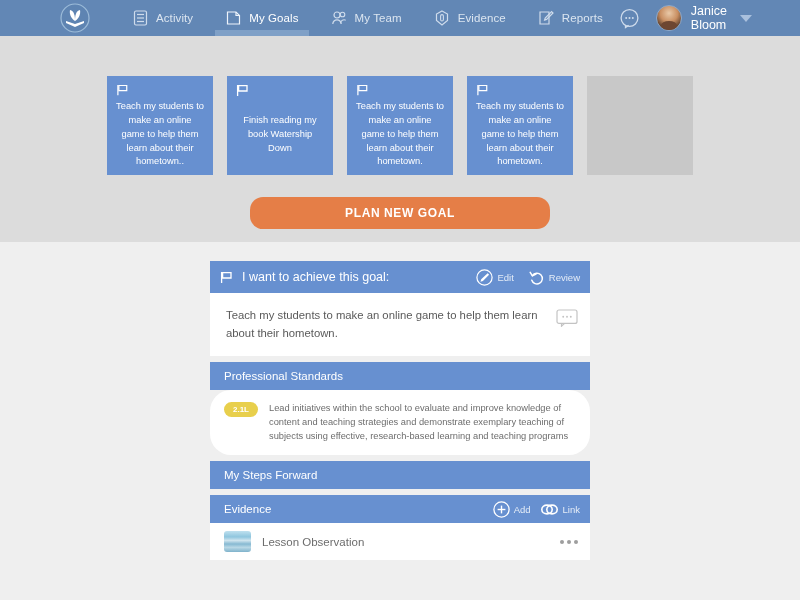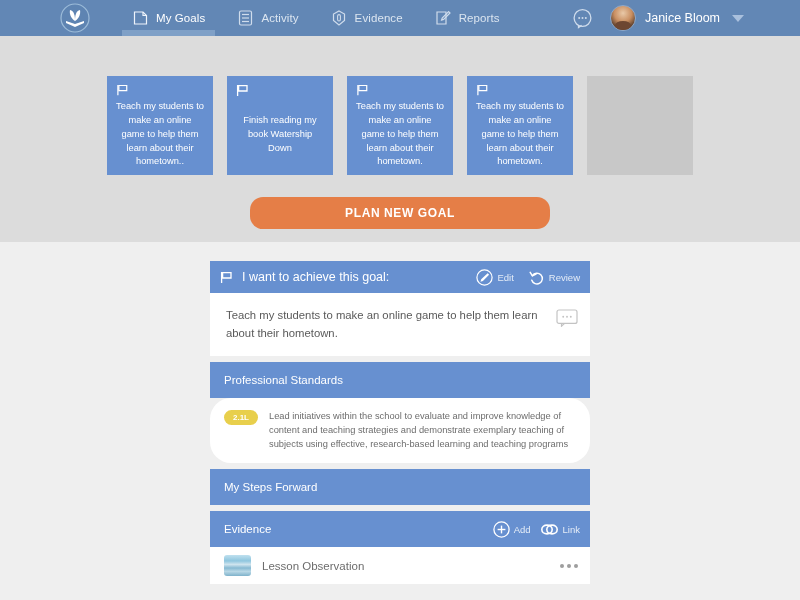--- a/index.html
+++ b/index.html
@@ -155,21 +155,21 @@
     font-size: 11.3px;
     color: #5a5a5a;
     line-height: 1.55;
     flex: 1;
     padding-right: 10px;
   }
   .comment-icon { width: 22px; height: 18px; flex: 0 0 auto; margin-top: 2px; }
 
   .section-header {
     background: #6790d0;
-    height: 36px;
+    height: 28px;
     display: flex; align-items: center;
     padding: 0 10px 0 14px;
     color: #ffffff;
     font-size: 11.5px;
     margin-top: 6px;
   }
   .section-header .header-actions { gap: 0; }
 
   .std-row {
     background: #ffffff;
@@ -225,42 +225,53 @@
     <svg width="30" height="30" viewBox="0 0 30 30">
       <circle cx="15" cy="15" r="14" fill="#5e84b2" stroke="#9dbcd9" stroke-width="1.2"></circle>
       <path d="M15 18 C12 16 9 12 10 7 C14 8 15 12 15 18 Z" fill="#ffffff"></path>
       <path d="M15 18 C18 16 21 12 20 7 C16 8 15 12 15 18 Z" fill="#ffffff"></path>
       <path d="M6 18 L15 21 L24 18 L24 20 L15 24 L6 20 Z" fill="#ffffff"></path>
     </svg>
   </div>
 
   <div class="nav-items">
 
-    <div class="nav-item active">
-      <span class="nav-icon">
-        <svg width="15" height="16" viewBox="0 0 15 16">
-          <path d="M1.5 2 H10 L13.5 5.5 V14 H1.5 Z" fill="none" stroke="#eef4fb" stroke-width="1.2"></path>
-          <path d="M10 2 V5.5 H13.5" fill="none" stroke="#eef4fb" stroke-width="1.2"></path>
-        </svg>
-      </span>
-      <span>My Goals</span>
-    </div>
-
     <div class="nav-item">
       <span class="nav-icon">
         <svg width="15" height="16" viewBox="0 0 15 16">
           <rect x="1.5" y="1" width="12" height="14" rx="1.5" fill="none" stroke="#cfdcec" stroke-width="1.2"></rect>
           <line x1="4" y1="4.5" x2="11" y2="4.5" stroke="#cfdcec" stroke-width="1.2"></line>
           <line x1="4" y1="8" x2="11" y2="8" stroke="#cfdcec" stroke-width="1.2"></line>
           <line x1="4" y1="11.5" x2="11" y2="11.5" stroke="#cfdcec" stroke-width="1.2"></line>
         </svg>
       </span>
       <span>Activity</span>
     </div>
 
+    <div class="nav-item active">
+      <span class="nav-icon">
+        <svg width="15" height="16" viewBox="0 0 15 16">
+          <path d="M1.5 2 H10 L13.5 5.5 V14 H1.5 Z" fill="none" stroke="#eef4fb" stroke-width="1.2"></path>
+          <path d="M10 2 V5.5 H13.5" fill="none" stroke="#eef4fb" stroke-width="1.2"></path>
+        </svg>
+      </span>
+      <span>My Goals</span>
+    </div>
+
+    <div class="nav-item">
+      <span class="nav-icon">
+        <svg width="16" height="16" viewBox="0 0 16 16">
+          <circle cx="6" cy="5" r="3" fill="none" stroke="#cfdcec" stroke-width="1.2"></circle>
+          <path d="M1.8 14 a4.2 4.2 0 0 1 8.4 0" fill="none" stroke="#cfdcec" stroke-width="1.2"></path>
+          <circle cx="11.5" cy="4.5" r="2.3" fill="none" stroke="#cfdcec" stroke-width="1.1"></circle>
+          <path d="M9.5 13.2 a3.6 3.6 0 0 1 5.2 -3" fill="none" stroke="#cfdcec" stroke-width="1.1"></path>
+        </svg>
+      </span>
+      <span>My Team</span>
+    </div>
 
     <div class="nav-item">
       <span class="nav-icon">
         <svg width="14" height="16" viewBox="0 0 14 16">
           <path d="M7 1 L12.5 4 V10.5 L7 15 L1.5 10.5 V4 Z" fill="none" stroke="#cfdcec" stroke-width="1.2"></path>
           <rect x="5.6" y="4.6" width="2.8" height="6.4" rx="1.4" fill="none" stroke="#cfdcec" stroke-width="1.1"></rect>
         </svg>
       </span>
       <span>Evidence</span>
     </div>

